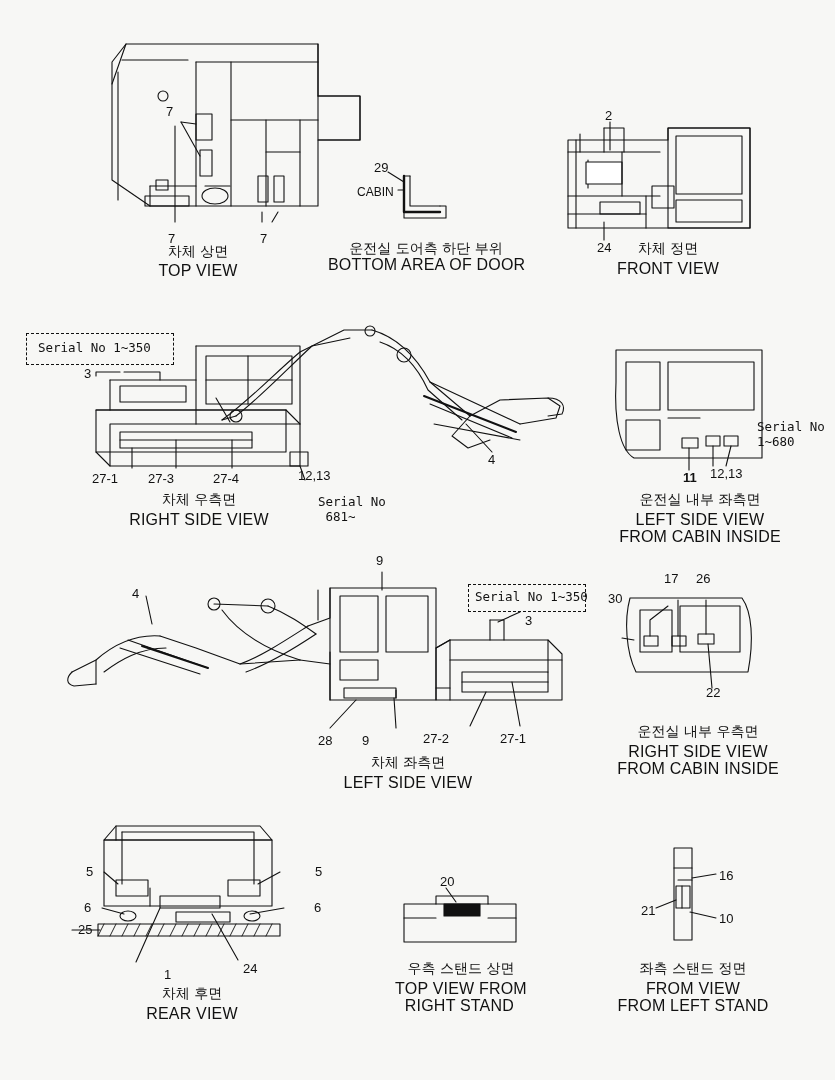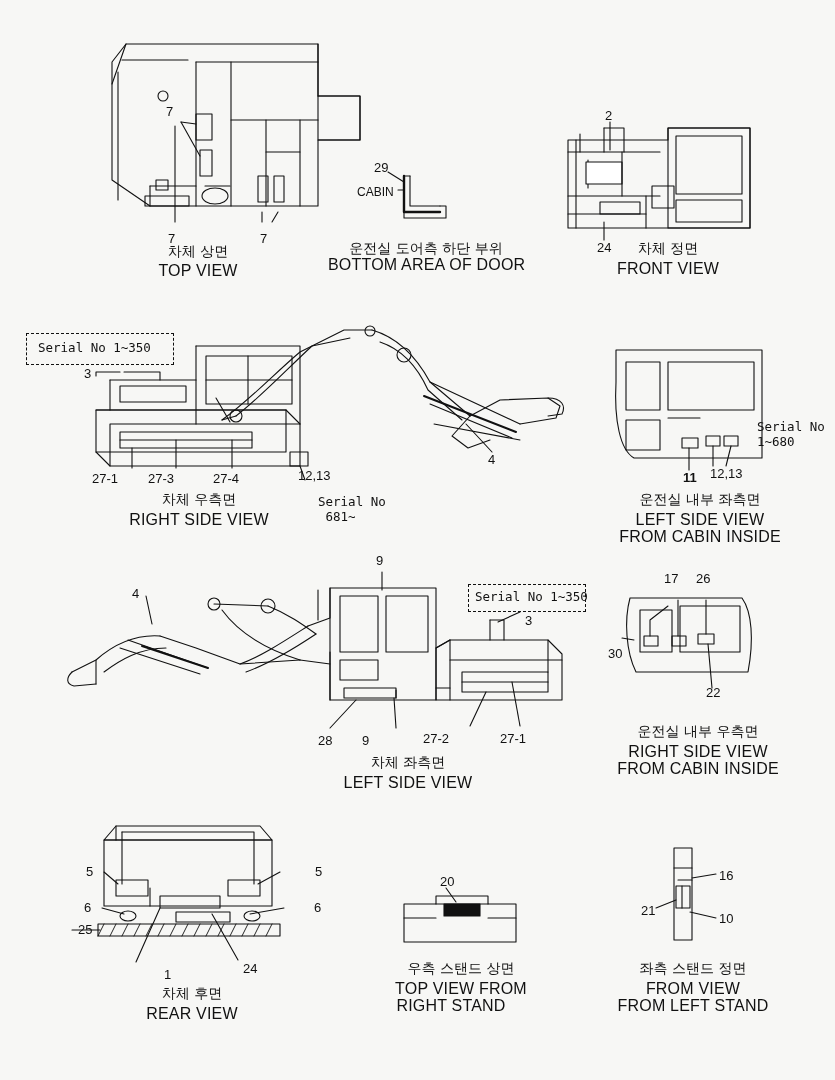--- a/index.html
+++ b/index.html
@@ -305,40 +305,40 @@
 <div class="lbl num" style="left:525px;top:613px;">3</div>
 <div class="lbl num" style="left:318px;top:733px;">28</div>
 <div class="lbl num" style="left:362px;top:733px;">9</div>
 <div class="lbl num" style="left:423px;top:731px;">27-2</div>
 <div class="lbl num" style="left:500px;top:731px;">27-1</div>
 <div class="cap t-ko ko" style="left:333px;top:754px;width:150px;">차체 좌측면</div>
 <div class="cap t-en" style="left:333px;top:773px;width:150px;">LEFT SIDE VIEW</div>
 
 <div class="lbl num" style="left:664px;top:571px;text-align:right;">17</div>
 <div class="lbl num" style="left:696px;top:571px;">26</div>
-<div class="lbl num" style="left:608px;top:646px;">30</div>
+<div class="lbl num" style="left:608px;top:591px;">30</div>
 <div class="lbl num" style="left:706px;top:685px;">22</div>
 <div class="cap t-ko ko" style="left:608px;top:723px;width:180px;">운전실 내부 우측면</div>
 <div class="cap t-en" style="left:608px;top:742px;width:180px;">RIGHT SIDE VIEW</div>
 <div class="cap t-en" style="left:608px;top:759px;width:180px;">FROM CABIN INSIDE</div>
 
 <div class="lbl num" style="left:86px;top:864px;">5</div>
 <div class="lbl num" style="left:315px;top:864px;">5</div>
 <div class="lbl num" style="left:84px;top:900px;">6</div>
 <div class="lbl num" style="left:314px;top:900px;">6</div>
 <div class="lbl num" style="left:78px;top:922px;">25</div>
 <div class="lbl num" style="left:164px;top:967px;">1</div>
 <div class="lbl num" style="left:243px;top:961px;">24</div>
 <div class="cap t-ko ko" style="left:122px;top:985px;width:140px;">차체 후면</div>
 <div class="cap t-en" style="left:122px;top:1004px;width:140px;">REAR VIEW</div>
 
 <div class="lbl num" style="left:440px;top:874px;">20</div>
 <div class="cap t-ko ko" style="left:386px;top:960px;width:150px;">우측 스탠드 상면</div>
 <div class="cap t-en" style="left:386px;top:979px;width:150px;">TOP VIEW FROM</div>
-<div class="cap t-en" style="left:376px;top:996px;width:150px;">RIGHT STAND</div>
+<div class="cap t-en" style="left:364px;top:996px;width:150px;text-align:right;">RIGHT STAND</div>
 
 <div class="lbl num" style="left:719px;top:868px;">16</div>
 <div class="lbl num" style="left:641px;top:903px;">21</div>
 <div class="lbl num" style="left:719px;top:911px;">10</div>
 <div class="cap t-ko ko" style="left:608px;top:960px;width:170px;">좌측 스탠드 정면</div>
 <div class="cap t-en" style="left:608px;top:979px;width:170px;">FROM VIEW</div>
 <div class="cap t-en" style="left:608px;top:996px;width:170px;">FROM LEFT STAND</div>
 
 </div>
 

